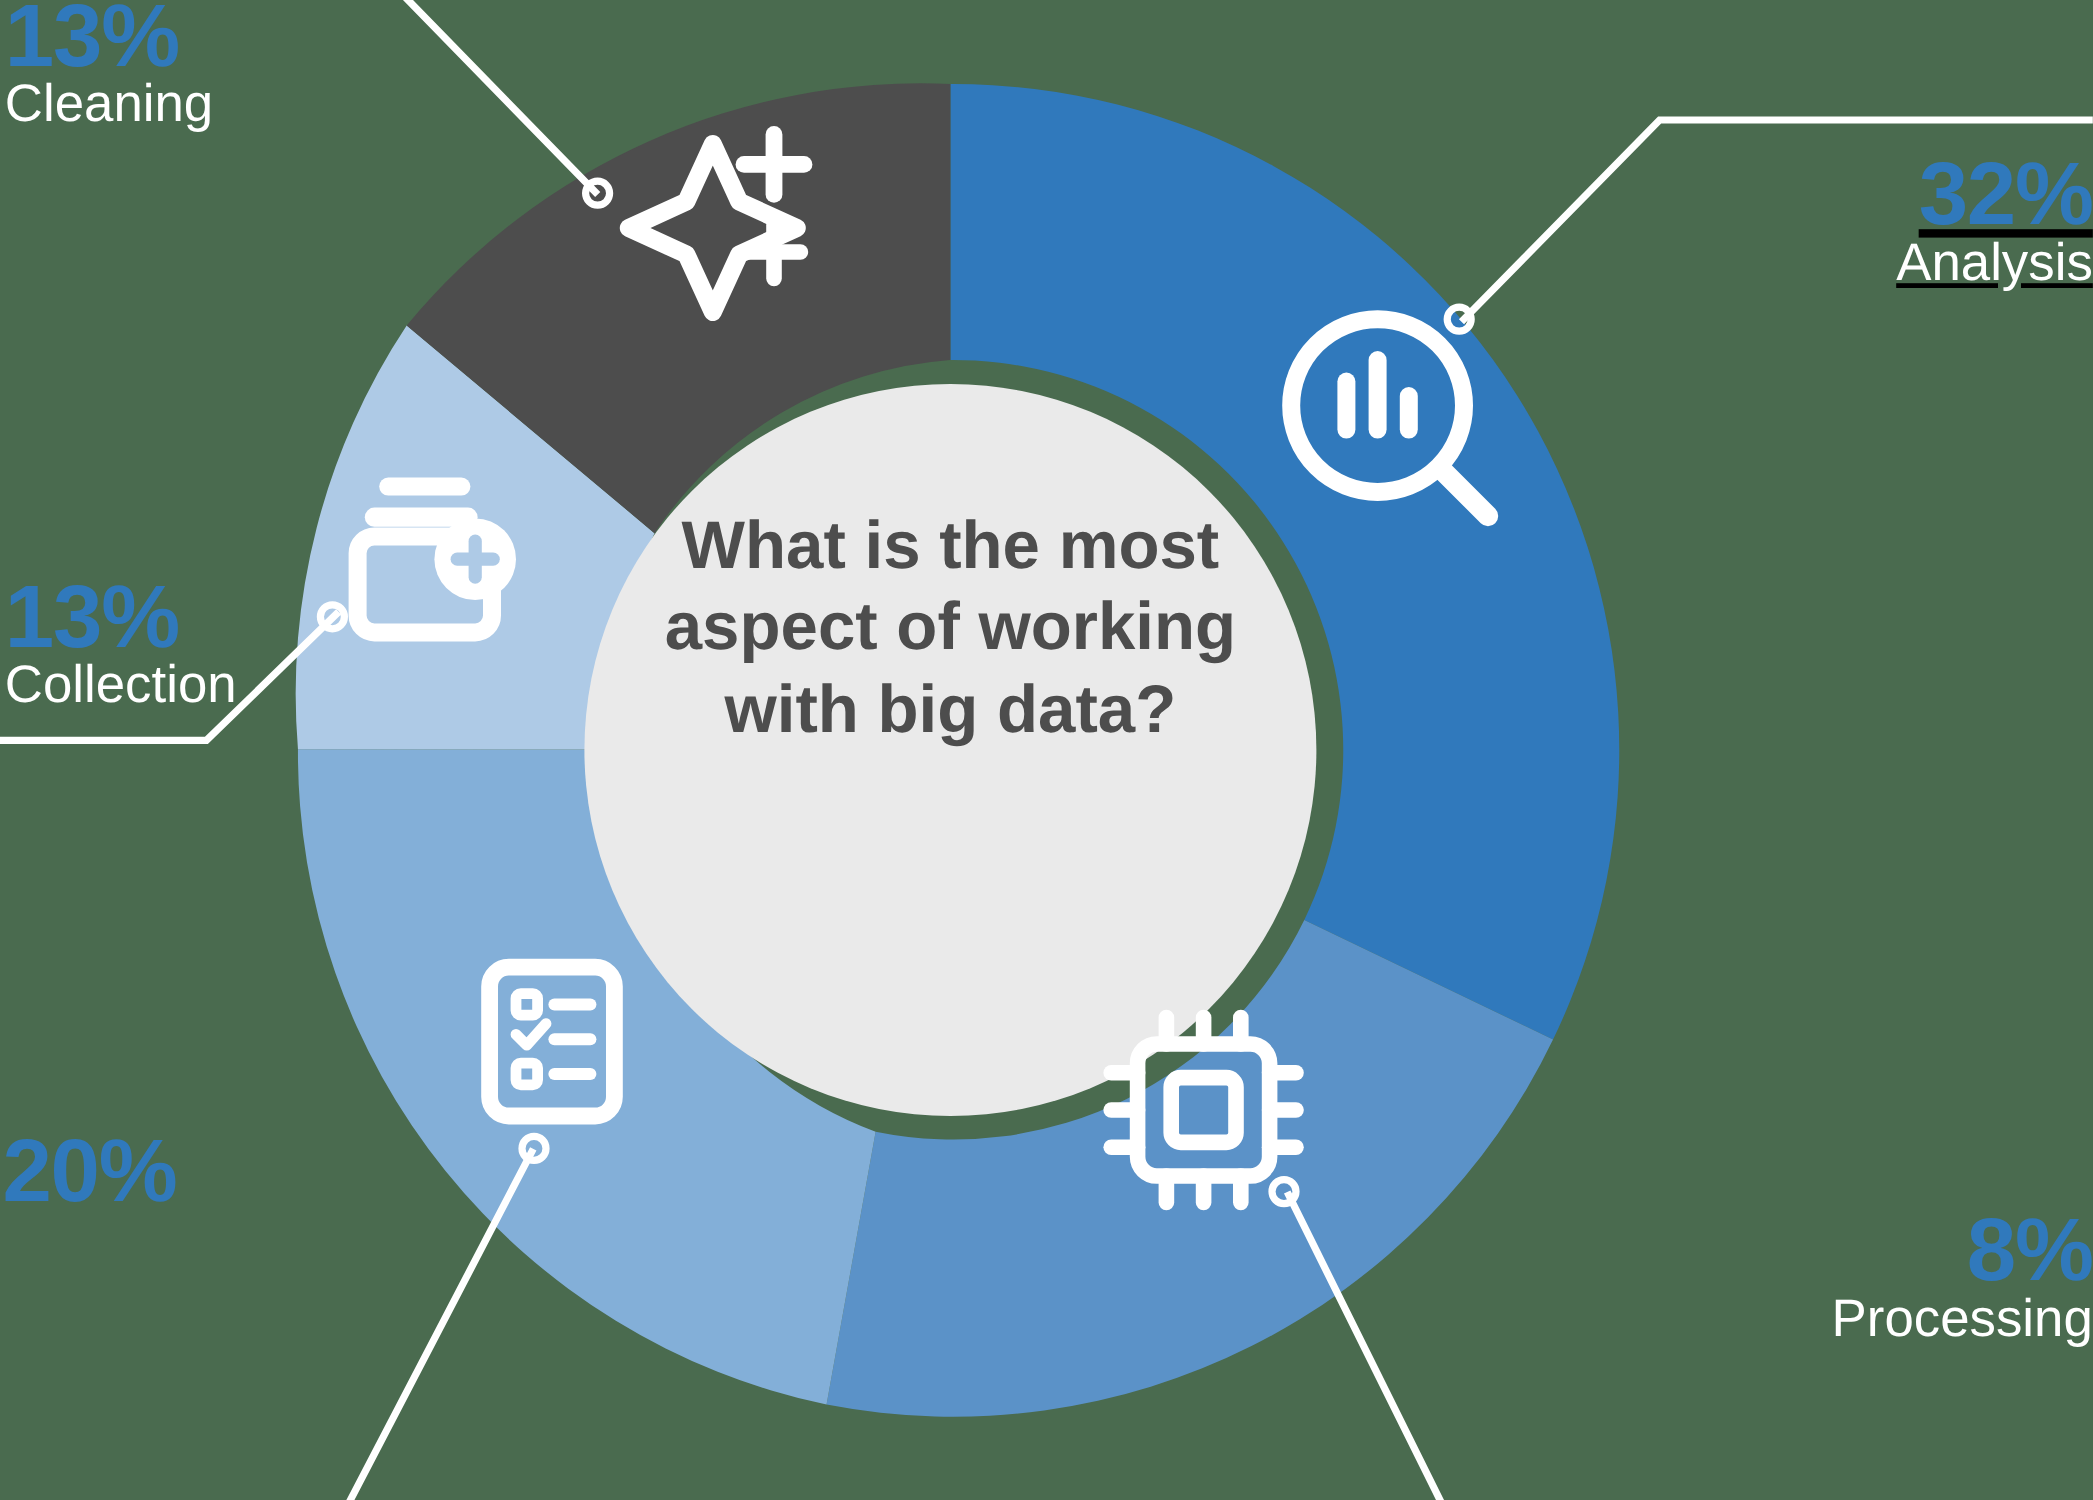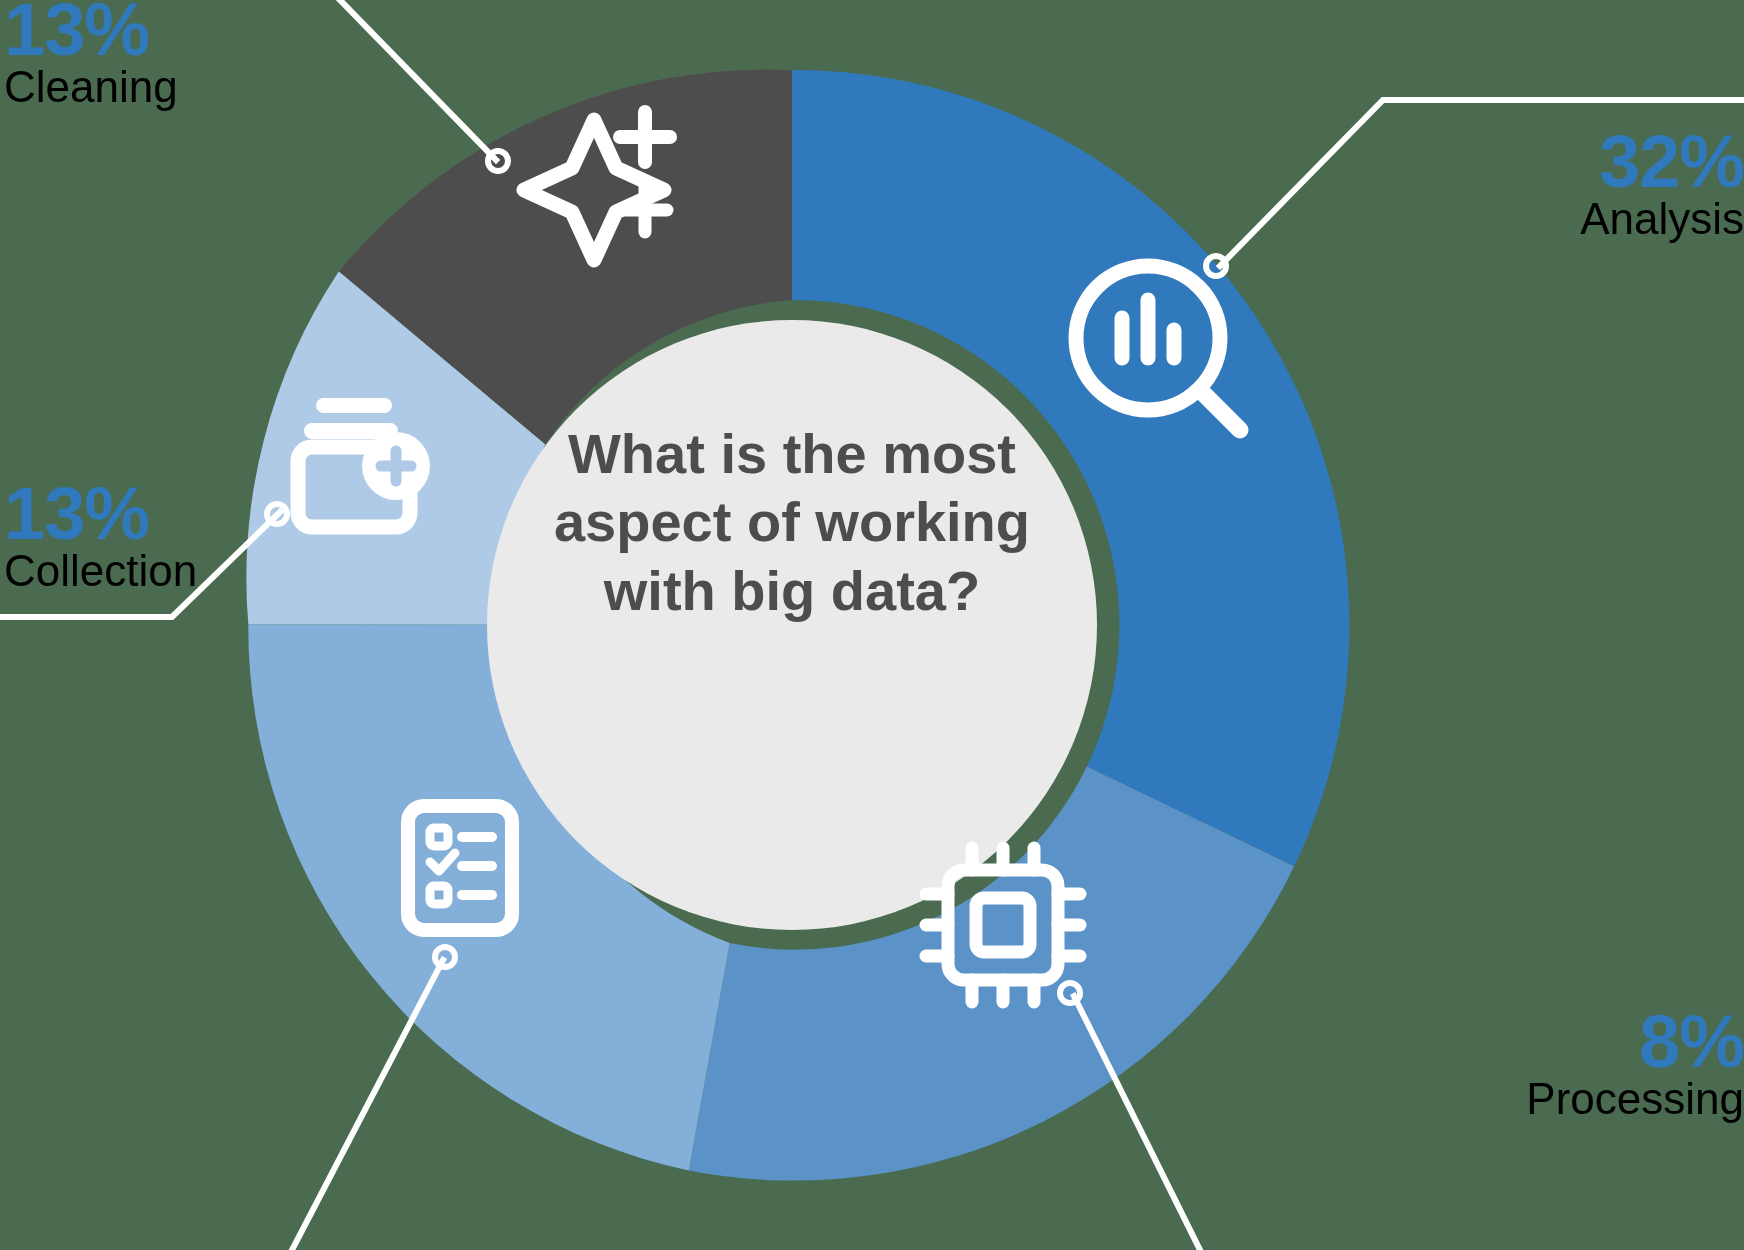--- a/index.html
+++ b/index.html
@@ -3,21 +3,21 @@
 <meta charset="utf-8">
 <style>
   html,body{margin:0;padding:0;background:#4a6b4f;}
   body{width:1744px;height:1250px;overflow:hidden;
        font-family:"Liberation Sans","DejaVu Sans",sans-serif;}
   #stage{position:relative;width:1744px;height:1250px;}
   svg#chart{position:absolute;left:0;top:0;width:1744px;height:1250px;display:block;}
 
   .lbl{position:absolute;}
   .pct{font-size:74px;font-weight:700;color:#3079BC;line-height:0.96;letter-spacing:-1px;}
-  .cat{font-size:44px;font-weight:400;color:#000000;line-height:1.02;}
+  .cat{font-size:44px;font-weight:400;color:#ffffff;line-height:1.02;}
   .lbl.right{text-align:right;}
   .lbl.left{text-align:left;}
 
   .ctr-text{position:absolute;left:472px;top:420px;width:640px;text-align:center;
             font-size:56px;font-weight:700;color:#4d4d4d;line-height:1.22;}
   .ctr-text span{display:block;}
 </style>
 </head>
 <body>
 
@@ -135,31 +135,32 @@
     <span>What is the most</span>
     <span>aspect of working</span>
     <span>with big data?</span>
   </div>
 
   <div class="lbl left" style="left:4px;top:-6px;">
     <div class="pct">13%</div>
     <div class="cat">Cleaning</div>
   </div>
 
-  <div class="lbl right" style="right:0px;top:126px;width:380px;">
+  <div class="lbl right" style="right:0px;top:126px;width:380px;text-decoration:underline;">
     <div class="pct">32%</div>
     <div class="cat">Analysis</div>
   </div>
 
   <div class="lbl left" style="left:4px;top:478px;">
     <div class="pct">13%</div>
     <div class="cat">Collection</div>
   </div>
 
   <div class="lbl left" style="left:2px;top:940px;width:320px;">
+    <div class="pct">20%</div>
   </div>
 
   <div class="lbl right" style="right:0px;top:1006px;width:380px;">
     <div class="pct">8%</div>
     <div class="cat">Processing</div>
   </div>
 
 </div>
 
 </body></html>

